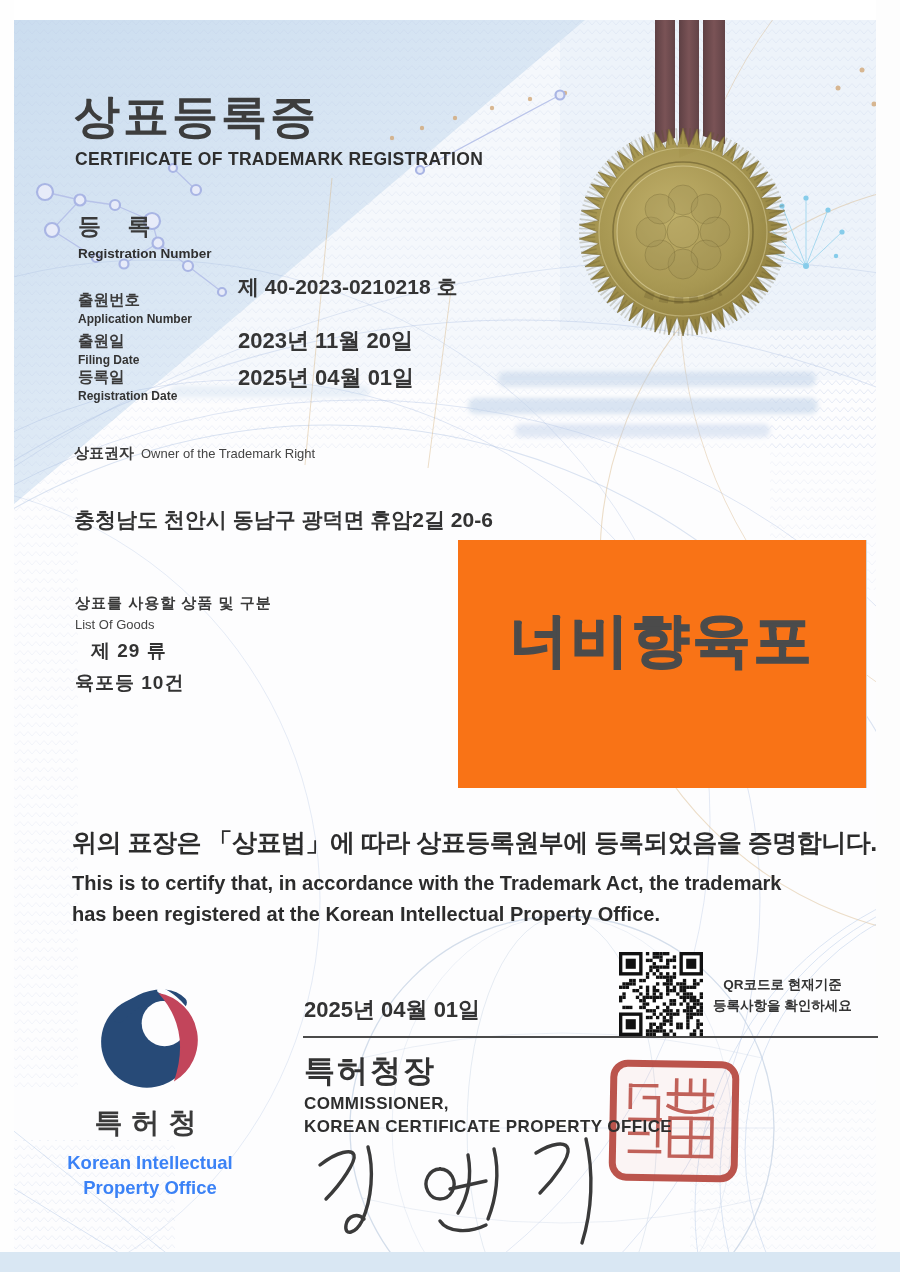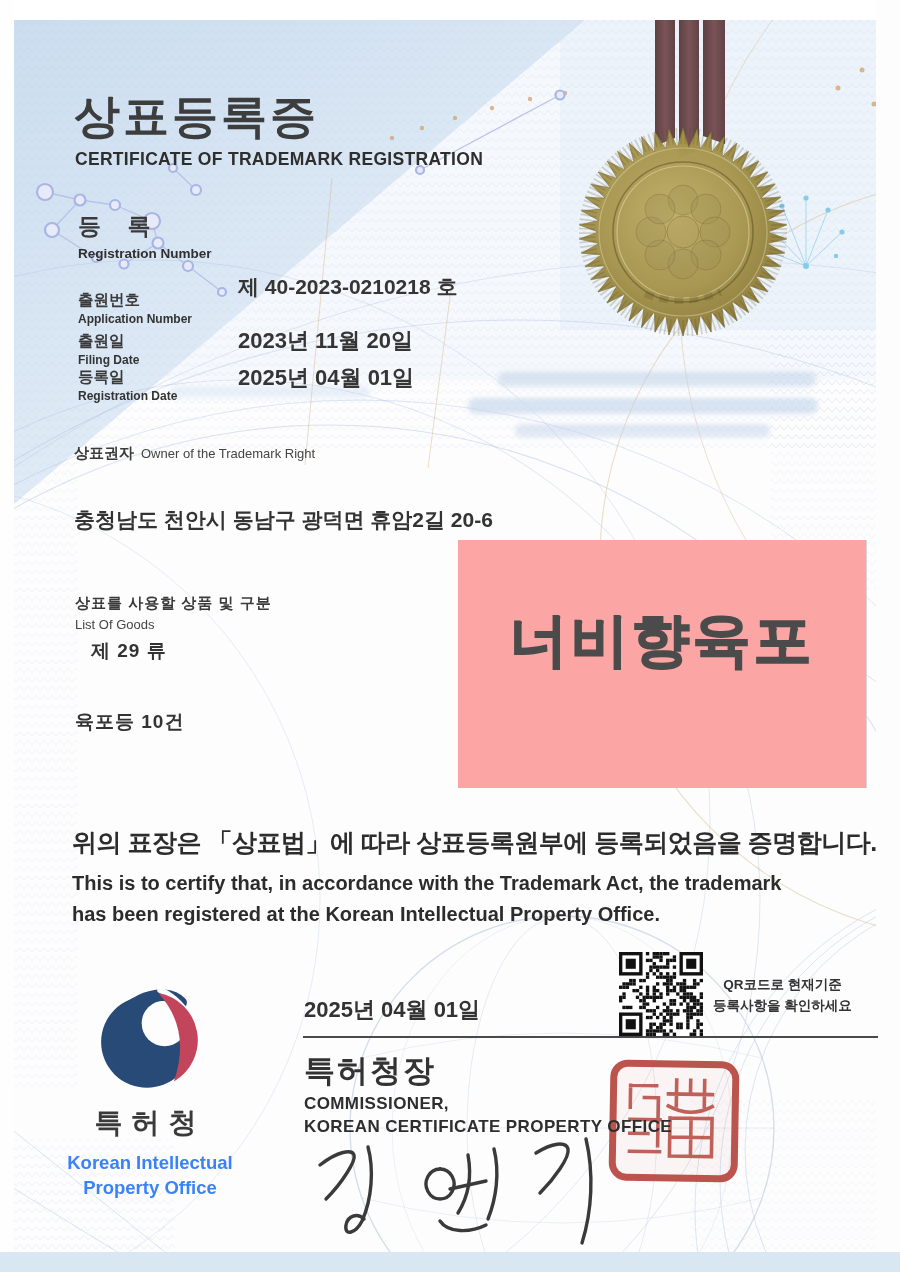--- a/index.html
+++ b/index.html
@@ -1,19 +1,19 @@
 <!DOCTYPE html>
 <html><head>
 <meta charset="utf-8">
 <style>
   html,body{margin:0;padding:0;width:900px;height:1272px;overflow:hidden;background:#ffffff;}
   .page{position:relative;width:900px;height:1272px;background:#fdfdfe;font-family:"Liberation Sans",sans-serif;}
   svg.bg{position:absolute;left:0;top:0;z-index:0;}
   svg.deco{position:absolute;z-index:1;}
-  .tmbox{position:absolute;z-index:2;background:#fca5a5;border-right:1px solid #d5d5d5;}
+  .tmbox{position:absolute;z-index:2;background:#f97316;border-right:1px solid #d5d5d5;}
   .t{position:absolute;z-index:3;white-space:nowrap;color:#333;font-family:"Liberation Sans",sans-serif;}
   .ko-title{font-size:46px;font-weight:800;color:#3d3d3d;letter-spacing:3px;}
   .en-title{font-size:17.5px;font-weight:700;color:#2e2e2e;letter-spacing:0.3px;}
   .biglabel{font-size:23px;font-weight:800;color:#3a3a3a;letter-spacing:10px;}
   .sublabel{font-size:13.5px;font-weight:700;color:#2f2f2f;}
   .fieldlabel{font-size:15.5px;font-weight:700;color:#3a3a3a;}
   .fieldsub{font-size:12px;font-weight:600;color:#333;}
   .bigvalue{font-size:27px;font-weight:700;color:#353535;}
   .value{font-size:21px;font-weight:600;color:#353535;}
   .valueb{font-size:22px;font-weight:700;color:#353535;}
@@ -235,21 +235,21 @@
   <div class="t valueb" style="left:238px;top:363px;">2025년 04월 01일</div>
 
   <div class="t ownerlabel" style="left:74px;top:444px;">
     <span>상표권자</span><span class="en">Owner of the Trademark Right</span>
   </div>
   <div class="t ownertext" style="left:74px;top:506px;">충청남도 천안시 동남구 광덕면 휴암2길 20-6</div>
 
   <div class="t goodslabel" style="left:75px;top:594px;">상표를 사용할 상품 및 구분</div>
   <div class="t goodssub" style="left:75px;top:617px;">List Of Goods</div>
   <div class="t goodsval" style="left:75px;top:638px;margin-left:16px;">제 29 류</div>
-  <div class="t goodsval" style="left:75px;top:670px;margin-top:39px;">육포등 10건</div>
+  <div class="t goodsval" style="left:75px;top:670px;">육포등 10건</div>
 
   <div class="t stmt-en" style="left:72px;top:868px;">This is to certify that, in accordance with the Trademark Act, the trademark</div>
   <div class="t stmt-ko" style="left:72px;top:826px;">위의 표장은 「상표법」에 따라 상표등록원부에 등록되었음을 증명합니다.</div>
   <div class="t stmt-en" style="left:72px;top:899px;">has been registered at the Korean Intellectual Property Office.</div>
 
   <div class="t issuedate" style="left:304px;top:995px;">2025년 04월 01일</div>
   <div class="hr" style="left:303px;top:1036px;width:575px;height:2px;"></div>
   <div class="t commko" style="left:304px;top:1050px;">특허청장</div>
   <div class="t commen" style="left:304px;top:1094px;">COMMISSIONER,</div>
   <div class="t commen" style="left:304px;top:1117px;">KOREAN CERTIFICATE PROPERTY OFFICE</div>

